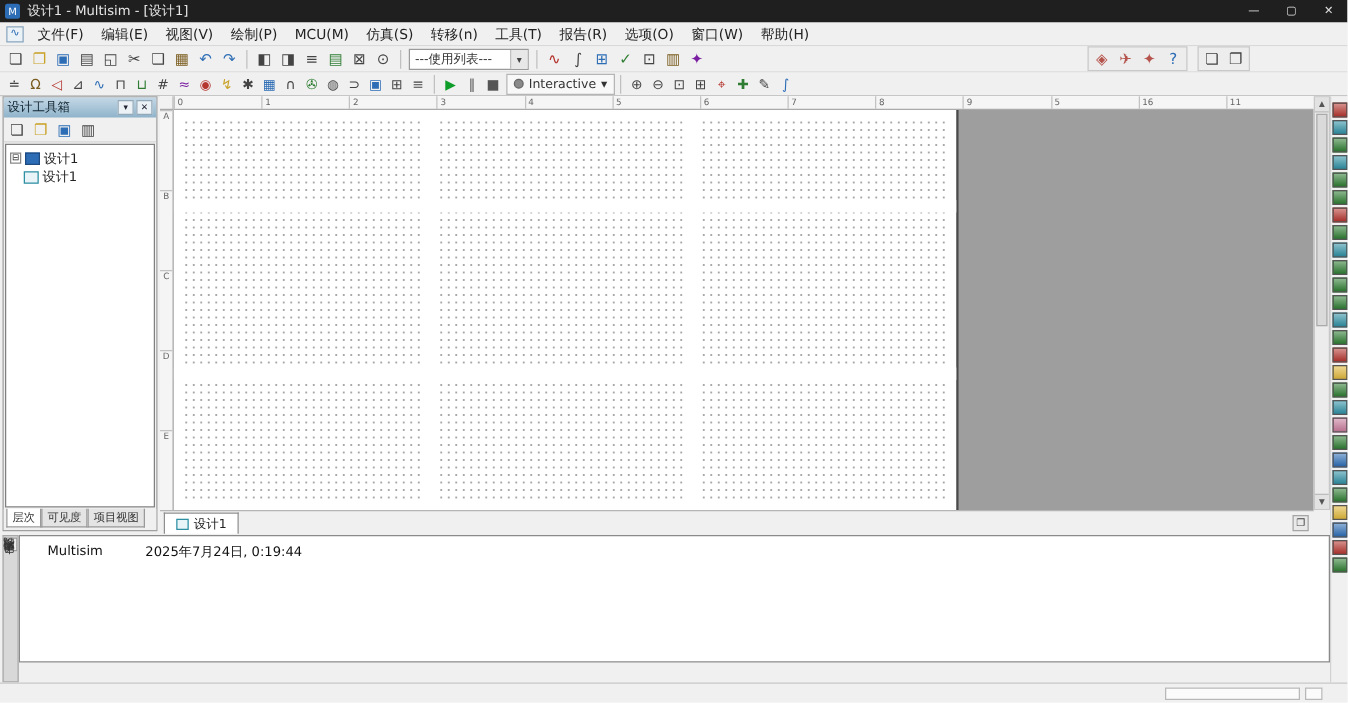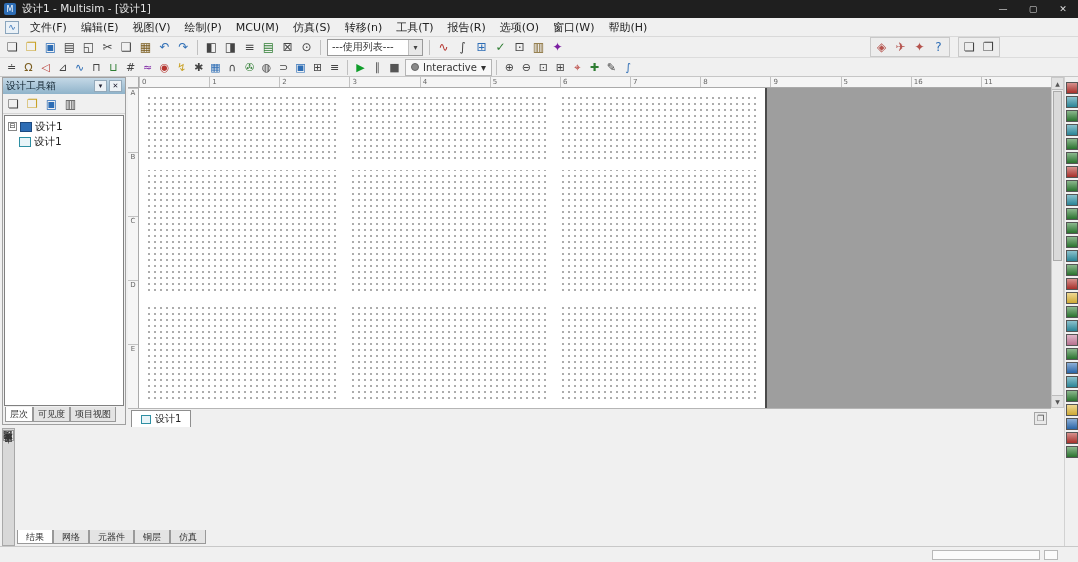--- a/index.html
+++ b/index.html
@@ -479,25 +479,24 @@
     <span>设计1</span>
   </span>
   <span class="tabstrip-btn">❐</span>
 </div>
 
 <div class="bottompanel">
   <div class="ss-side">
     <span class="ss-close">✕</span>
     <span class="ss-vlabel">电子表格视图</span>
   </div>
-  <div class="ss-tabs">
-    <span class="sstab active">结果</span>
-    <span class="sstab">网络</span>
-    <span class="sstab">元器件</span>
-    <span class="sstab">铜层</span>
-    <span class="sstab">仿真</span>
+  <div class="ss-main">
+    <div class="ss-log">
+      <span>Multisim</span>
+      <span>2025年7月24日, 0:19:44</span>
+    </div>
   </div>
 </div>
 
 <div class="statusbar">
   <span class="status-field" id="sf1"></span>
   <span class="status-field" id="sf2"></span>
 </div>
 
 </body></html>

